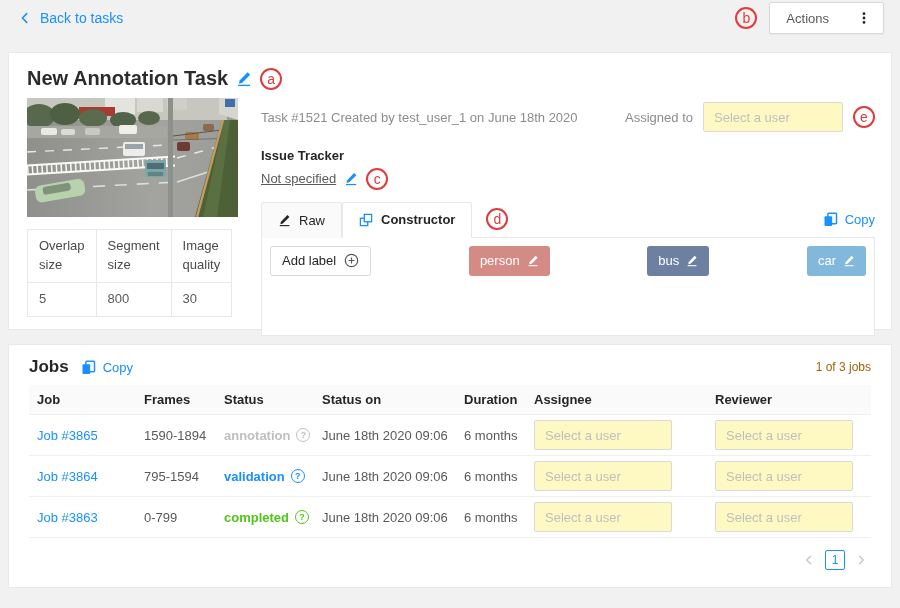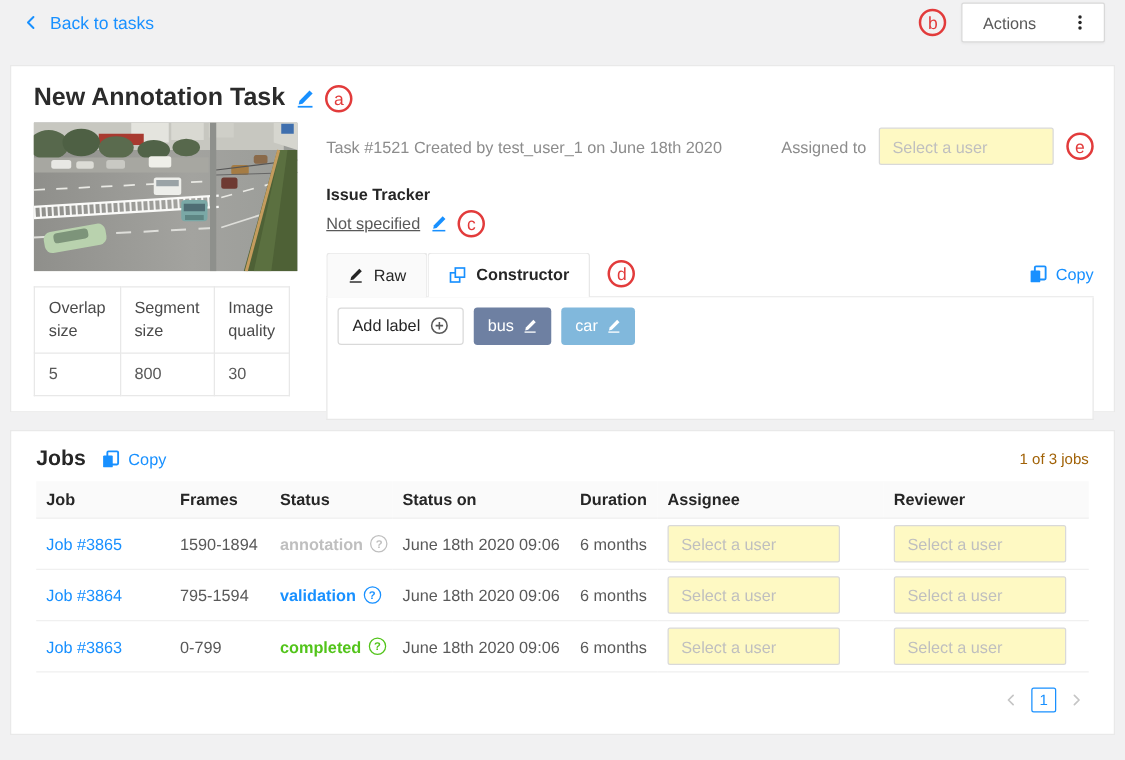--- a/index.html
+++ b/index.html
@@ -72,21 +72,21 @@
     display:inline-flex; align-items:center; gap:8px; height:36px; padding:0 16px;
     border:1px solid #e8e8e8; border-bottom:none; background:#fafafa; color:#262626;
     border-radius:3px 3px 0 0; margin-bottom:-1px; cursor:pointer; font-size:13px;
   }
   .tab + .tab { margin-left:0px; }
   .tab.active { background:#fff; border-bottom:1px solid #fff; font-weight:600; }
   .tab .icon { color:#262626; }
   .tab.active .icon { color:#1890ff; }
   .tabs-spacer { flex:1; }
   .copy-link { display:inline-flex; align-items:center; gap:7px; color:#1890ff; font-size:13px; cursor:pointer; }
-  .tabs-content { border:1px solid #e8e8e8; border-top:none; background:#fff; height:98px; padding:8px; display:flex; align-items:flex-start; }
+  .tabs-content { border:1px solid #e8e8e8; border-top:none; background:#fff; height:98px; padding:8px; display:flex; align-items:flex-start;justify-content:space-between; }
 
   .add-label-btn {
     display:inline-flex; align-items:center; gap:8px; height:30px; padding:0 11px;
     border:1px solid #d9d9d9; border-radius:3px; background:#fff; font-size:13px; color:#262626; cursor:pointer;
     font-family:"Liberation Sans",sans-serif;
   }
   .chip {
     display:inline-flex; align-items:center; gap:7px; height:30px; padding:0 11px;
     border-radius:3px; color:#fff; font-size:13px; margin-left:8px; cursor:pointer;
   }
@@ -311,20 +311,26 @@
             <span>Copy</span>
           </a>
         </div>
         <div class="tabs-content">
           <button class="add-label-btn">
             <span>Add label</span>
             <svg class="icon" width="15" height="15" style="color:#595959">
                 <use href="#sym-plus-circle"></use>
               </svg>
           </button>
+          <span class="chip" style="background: rgb(213, 139, 133);">
+            <span>person</span>
+            <svg class="icon edit-icon" width="12" height="13">
+                <use href="#sym-pencil"></use>
+              </svg>
+          </span>
           <span class="chip" style="background: rgb(110, 128, 162);">
             <span>bus</span>
             <svg class="icon edit-icon" width="12" height="13">
                 <use href="#sym-pencil"></use>
               </svg>
           </span>
           <span class="chip" style="background: rgb(129, 184, 220);">
             <span>car</span>
             <svg class="icon edit-icon" width="12" height="13">
                 <use href="#sym-pencil"></use>

